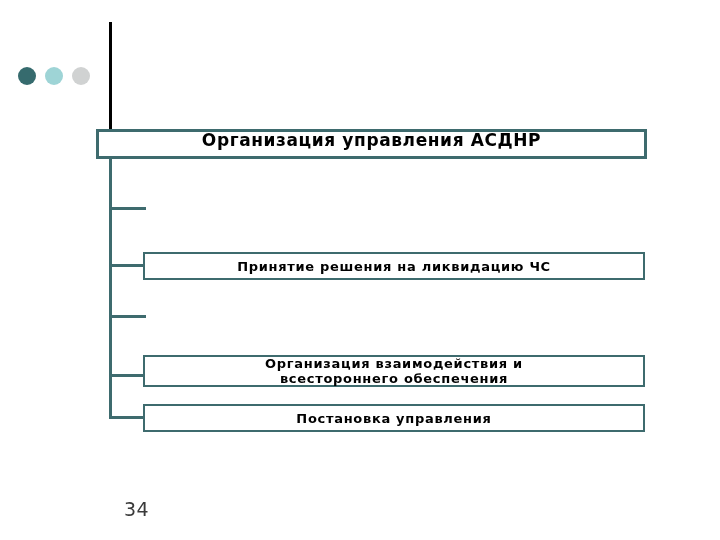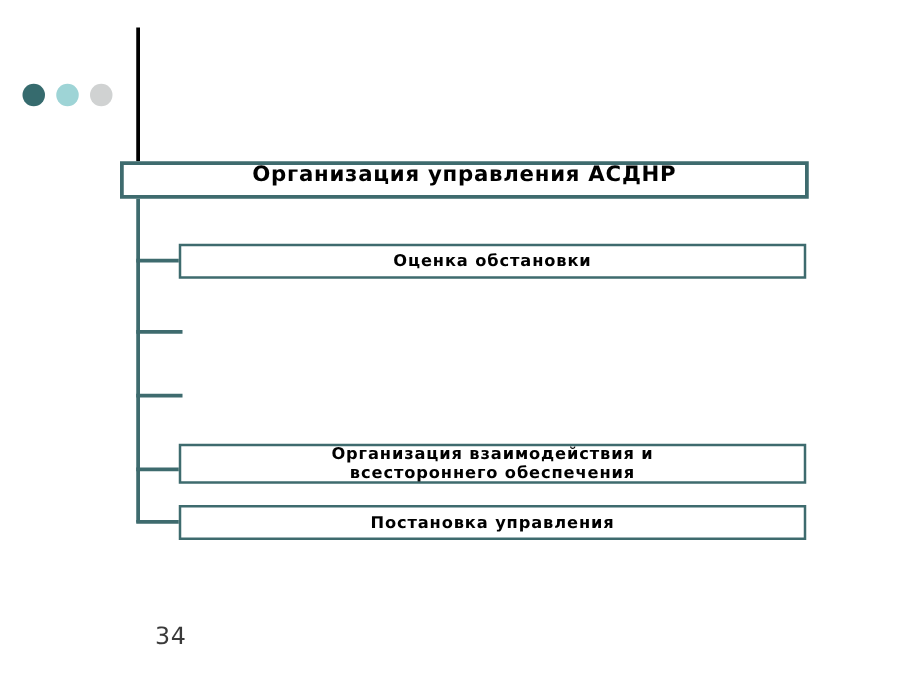--- a/index.html
+++ b/index.html
@@ -156,22 +156,22 @@
   </div>
 
   <div class="trunk"></div>
 
   <div class="connector c1"></div>
   <div class="connector c2"></div>
   <div class="connector c3"></div>
   <div class="connector c4"></div>
   <div class="connector c5"></div>
 
-  <div class="node n1">
-    <span class="node-text">Оценка обстановки</span>
+  <div class="node n2">
+    <span class="node-text">Принятие решения на ликвидацию ЧС</span>
   </div>
   <div class="node n4">
     <span class="node-text" style="max-width:300px">Организация взаимодействия и всестороннего обеспечения</span>
   </div>
   <div class="node n5">
     <span class="node-text">Постановка управления</span>
   </div>
 
   <div class="page-number">34</div>
 

